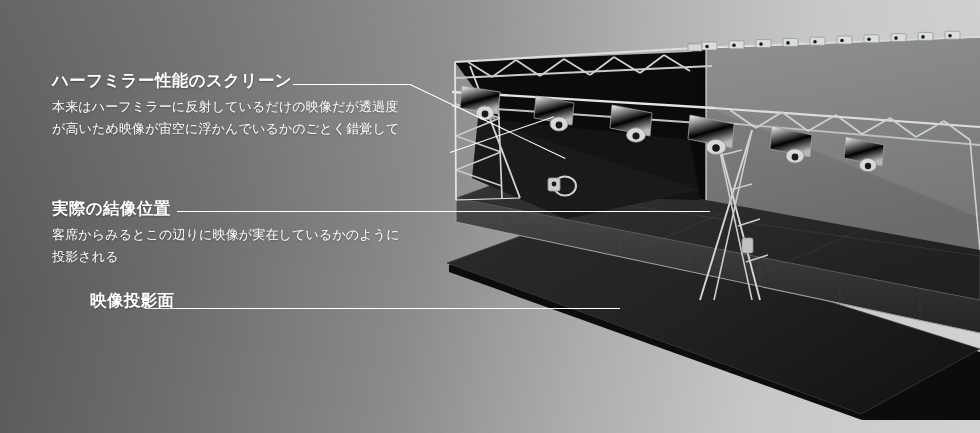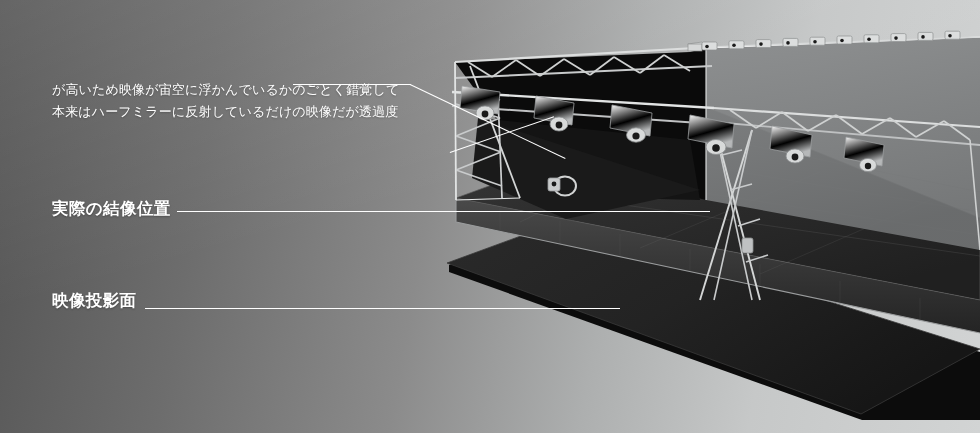--- a/index.html
+++ b/index.html
@@ -23,21 +23,21 @@
   }
   .ann-body{
     color:#ffffff;font-size:13px;line-height:1.72;
     letter-spacing:.15px;
     text-shadow:0 1px 2px rgba(0,0,0,.25);
     margin-top:7px;max-width:360px;
   }
   .ann-body span{display:block;white-space:nowrap;}
   #ann1{top:72px;}
   #ann2{top:200px;}
-  #ann3{top:292px;}
+  #ann3{top:292px;margin-left:38px;}
 
   
   .lead{position:absolute;background:#ffffff;height:1.4px;}
   #lead1{left:293px;top:84px;width:118px;}
   #lead2{left:177px;top:211px;width:533px;}
   #lead3{left:145px;top:308px;width:475px;}
   .lead-diag{
     position:absolute;height:1.4px;background:#ffffff;
     transform-origin:0 50%;
   }
@@ -301,29 +301,32 @@
     </svg>
   </div>
 
   <div class="lead" id="lead1"></div>
   <div class="lead-diag" id="lead1b"></div>
   <div class="lead-diag" id="lead1c"></div>
   <div class="lead" id="lead2"></div>
   <div class="lead" id="lead3"></div>
 
   <div class="ann" id="ann1">
+    <div class="ann-title">ハーフミラー性能のスクリーン</div>
     <div class="ann-body">
+      <span>本来はハーフミラーに反射しているだけの映像だが透過度</span>
       <span>が高いため映像が宙空に浮かんでいるかのごとく錯覚して</span>
-      <span>本来はハーフミラーに反射しているだけの映像だが透過度</span>
     </div>
   </div>
 
   <div class="ann" id="ann2">
     <div class="ann-title">実際の結像位置</div>
     <div class="ann-body">
+      <span>客席からみるとこの辺りに映像が実在しているかのように</span>
+      <span>投影される</span>
     </div>
   </div>
 
   <div class="ann" id="ann3">
     <div class="ann-title">映像投影面</div>
   </div>
 
 </div>
 
 </body></html>

